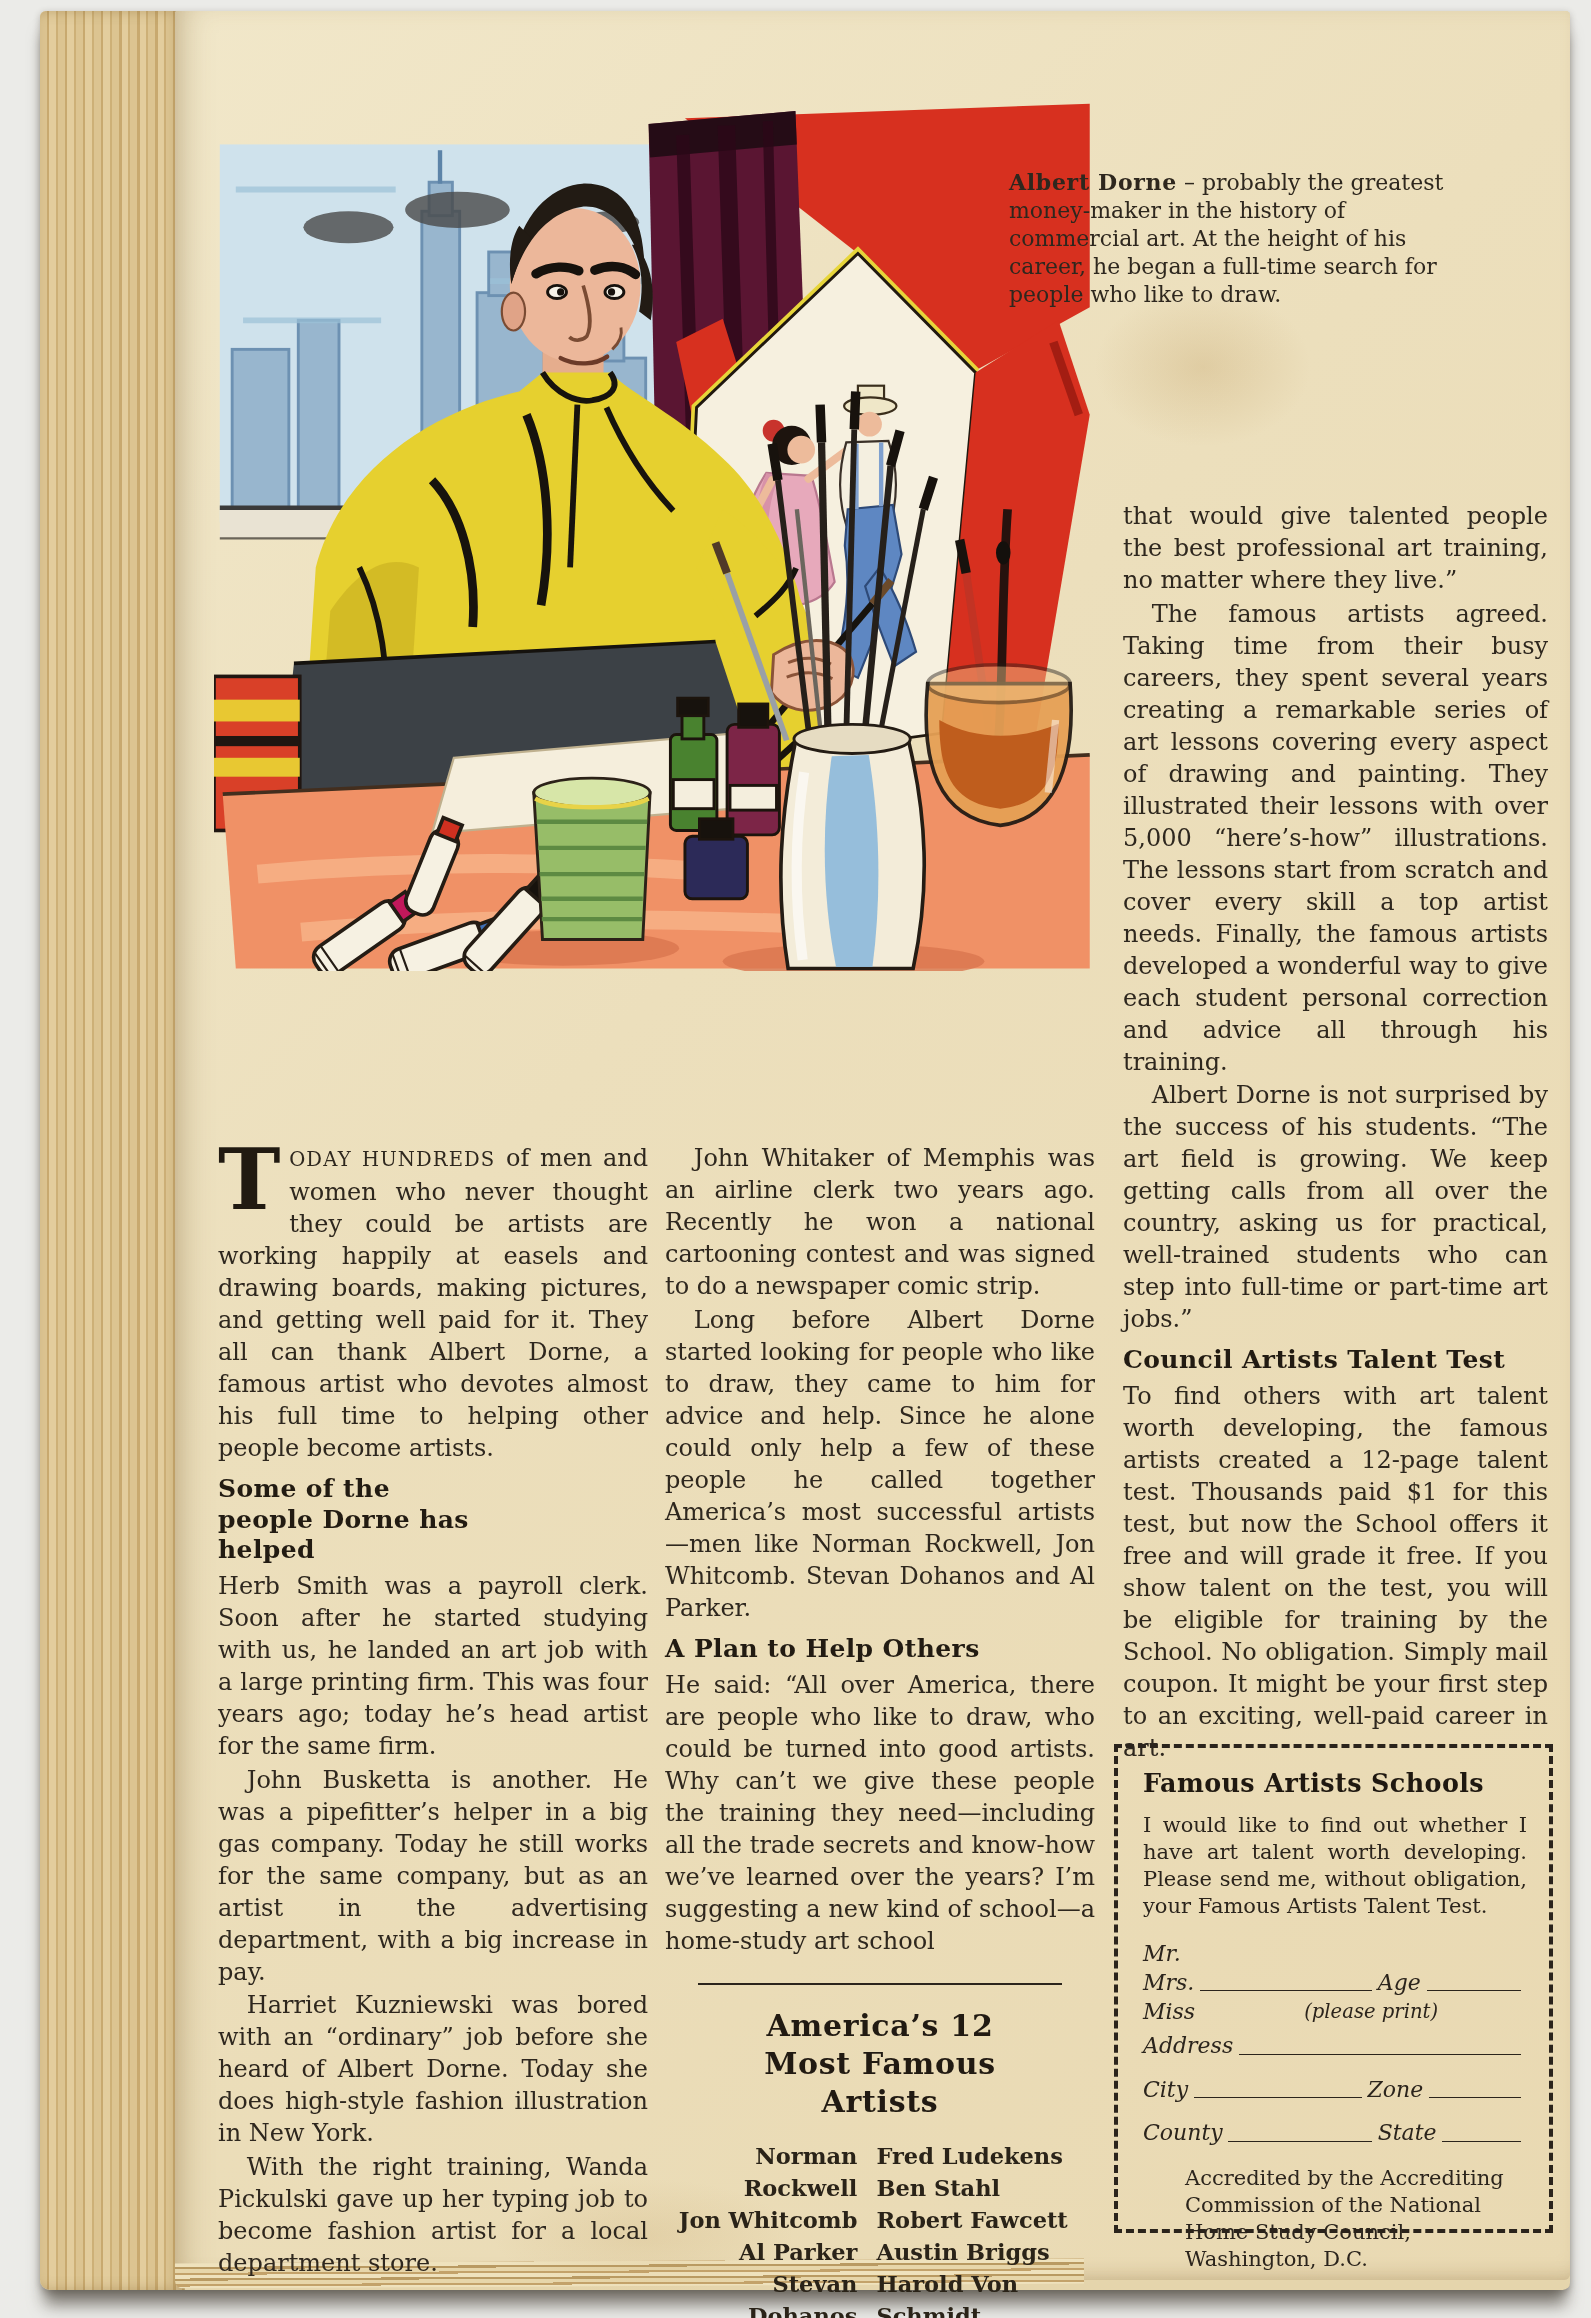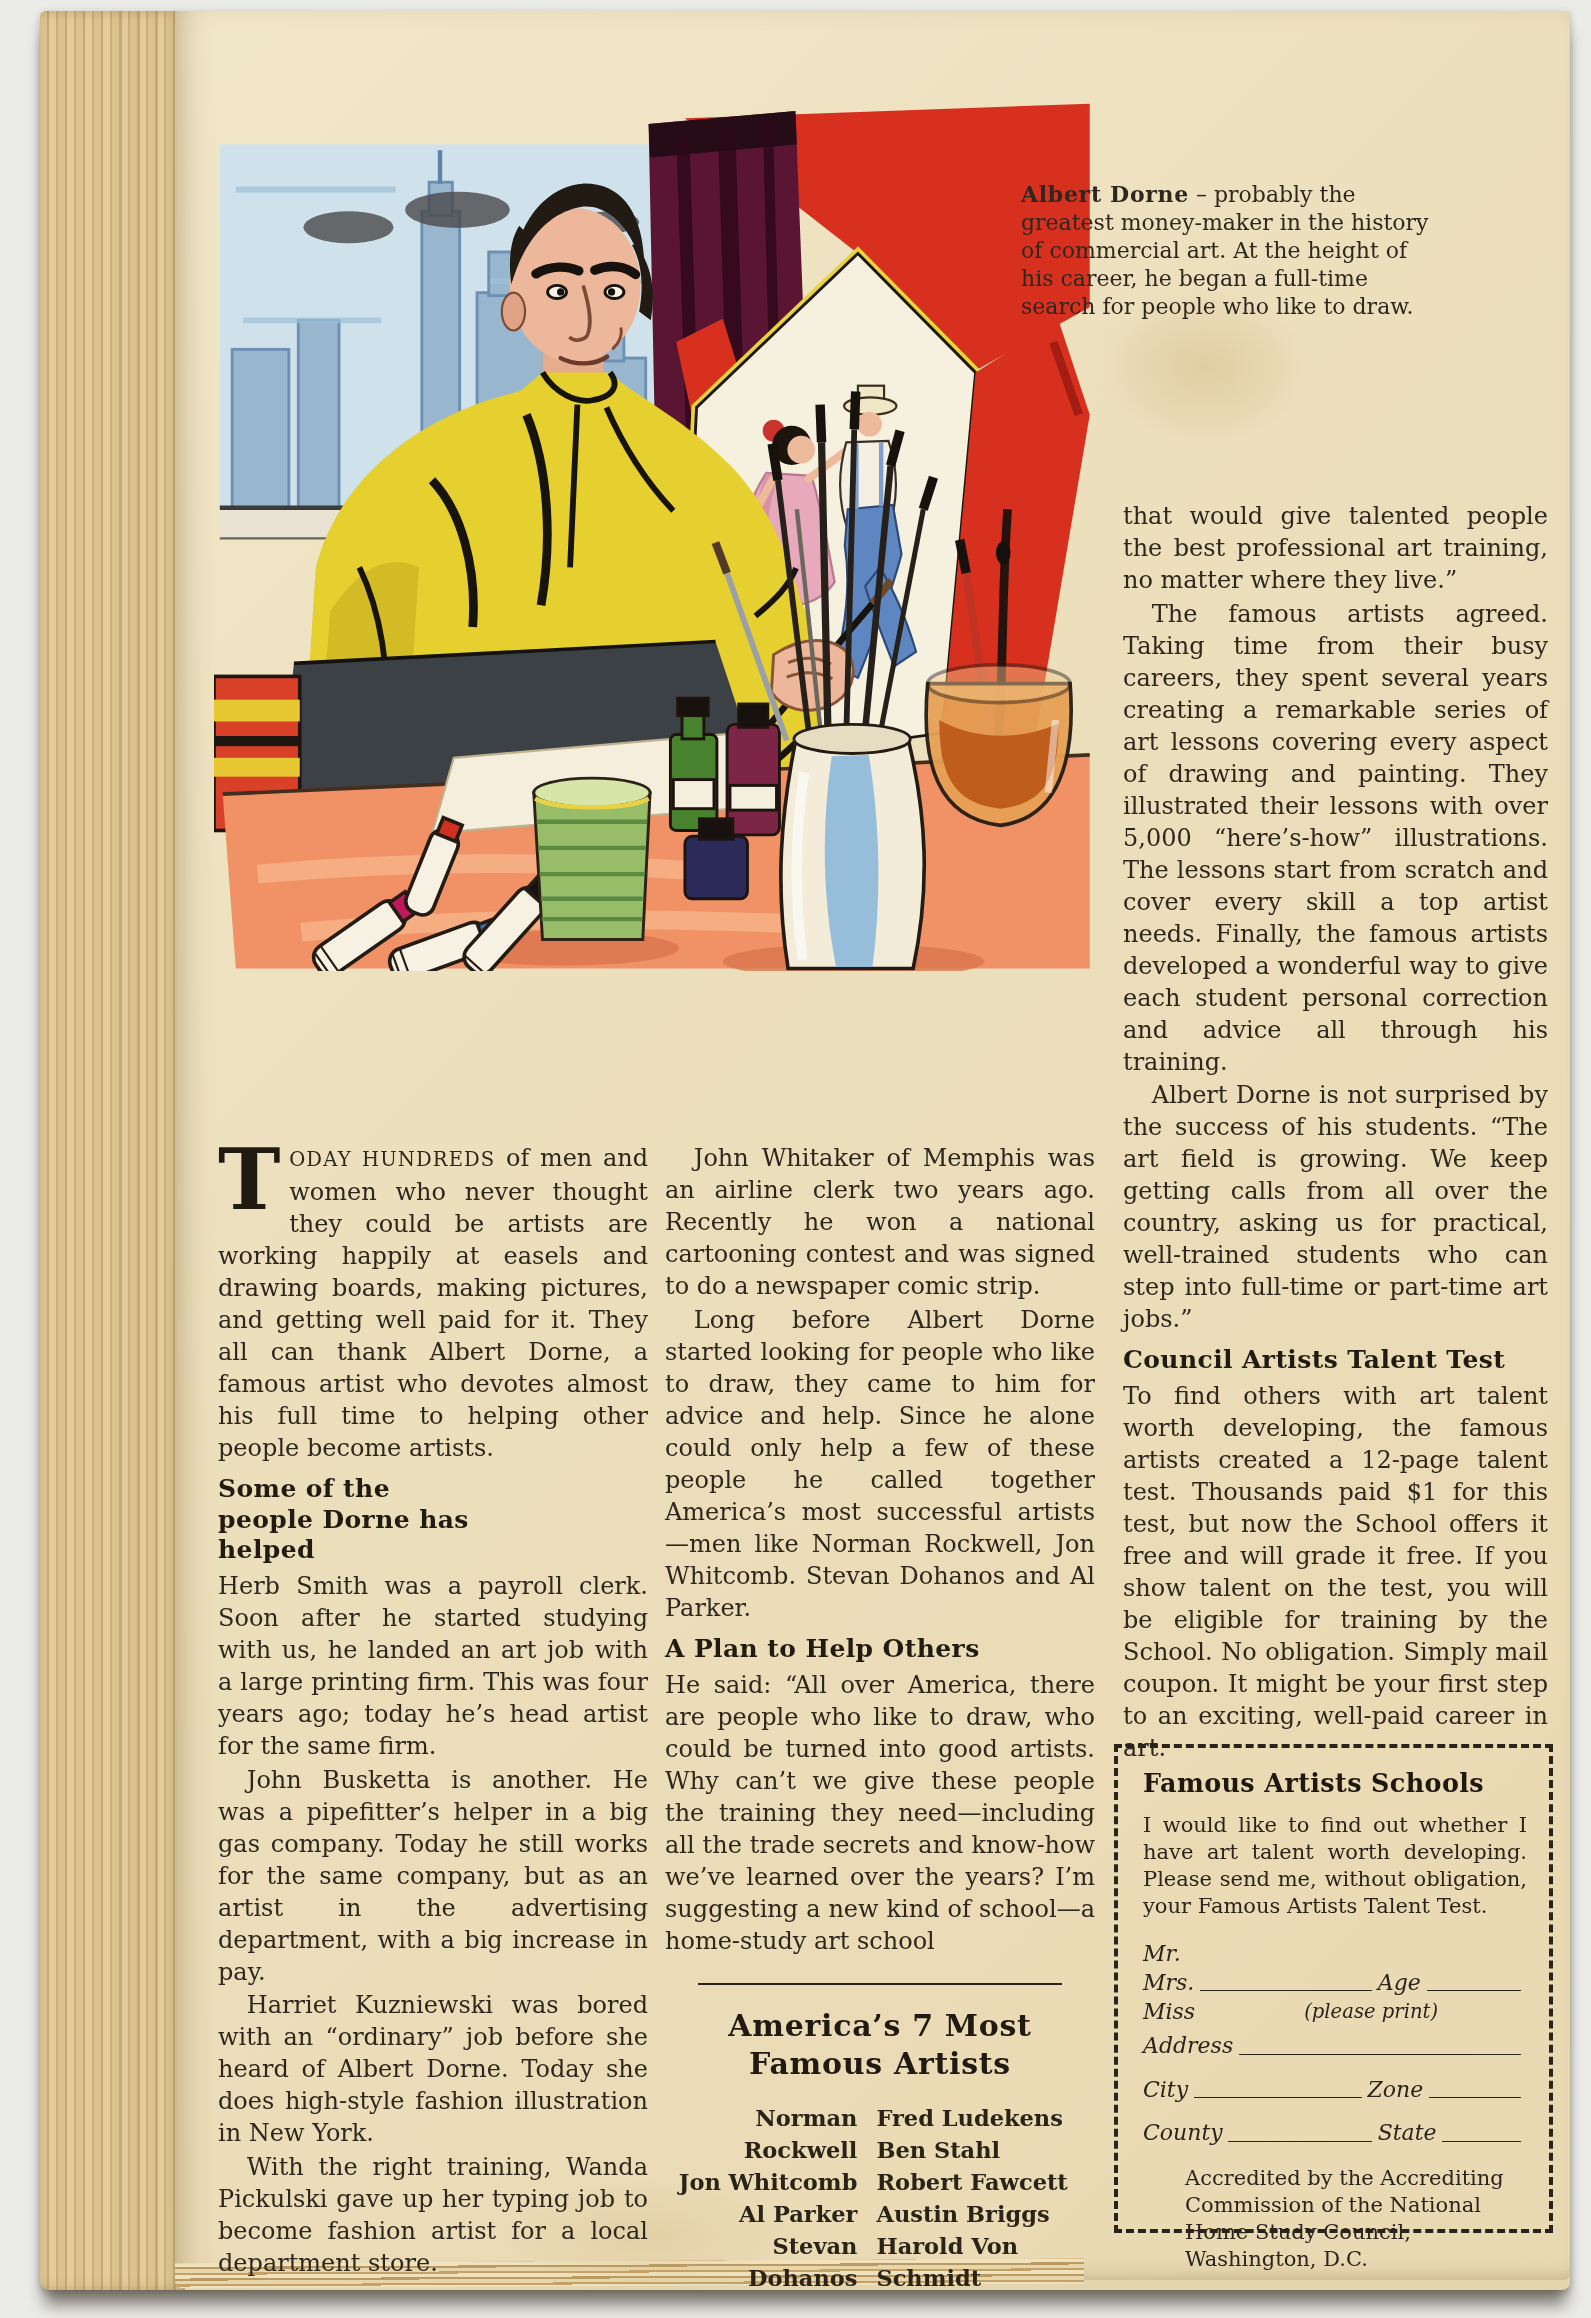--- a/index.html
+++ b/index.html
@@ -322,41 +322,41 @@
       <path d="M1035,648 L1078,940" stroke="#c23324" stroke-width="11"></path>
       <path d="M1035,648 L1026,602" stroke="#17120d" stroke-width="13"></path>
       <path d="M982,800 C972,910 996,985 1082,995 C1162,985 1186,905 1178,800 Z" fill="#e6a055" opacity=".95" stroke="#241c14" stroke-width="5"></path>
       <path d="M998,850 C998,930 1020,965 1082,972 C1146,965 1162,925 1162,855 C1108,878 1048,878 998,850 Z" fill="#bf5d1d"></path>
       <ellipse cx="1080" cy="800" rx="98" ry="26" fill="#f1c98c" opacity=".45" stroke="#241c14" stroke-width="5"></ellipse>
       <path d="M1158,850 L1148,950" stroke="#ffffff" stroke-width="10" opacity=".5"></path>
     </g>
   </svg>
 
   <div class="caption">
-    <p style="margin:12px"><strong>Albert Dorne</strong><span> – probably the greatest money-maker in the history of commercial art. At the height of his career, he began a full-time search for people who like to draw.</span></p>
+    <p style="margin:0"><strong>Albert Dorne</strong><span> – probably the greatest money-maker in the history of commercial art. At the height of his career, he began a full-time search for people who like to draw.</span></p>
   </div>
 
 
   <div class="col col-left">
     <p class="intro"><span class="dropcap">T</span><span class="smallcaps">ODAY HUNDREDS</span><span> of men and women who never thought they could be artists are working happily at easels and drawing boards, making pictures, and getting well paid for it. They all can thank Albert Dorne, a famous artist who devotes almost his full time to helping other people become artists.</span></p>
     <div class="subhead two-line">Some of the people Dorne has helped</div>
     <p>Herb Smith was a payroll clerk. Soon after he started studying with us, he landed an art job with a large printing firm. This was four years ago; today he’s head artist for the same firm.</p>
     <p class="indent">John Busketta is another. He was a pipefitter’s helper in a big gas company. Today he still works for the same company, but as an artist in the advertising department, with a big increase in pay.</p>
     <p class="indent">Harriet Kuzniewski was bored with an “ordinary” job before she heard of Albert Dorne. Today she does high-style fashion illustration in New York.</p>
     <p class="indent">With the right training, Wanda Pickulski gave up her typing job to become fashion artist for a local department store.</p>
   </div>
 
   <div class="col col-mid">
     <p class="indent">John Whitaker of Memphis was an airline clerk two years ago. Recently he won a national cartooning contest and was signed to do a newspaper comic strip.</p>
     <p class="indent">Long before Albert Dorne started looking for people who like to draw, they came to him for advice and help. Since he alone could only help a few of these people he called together America’s most successful artists —men like Norman Rockwell, Jon Whitcomb. Stevan Dohanos and Al Parker.</p>
     <div class="subhead">A Plan to Help Others</div>
     <p>He said: “All over America, there are people who like to draw, who could be turned into good artists. Why can’t we give these people the training they need—including all the trade secrets and know-how we’ve learned over the years? I’m suggesting a new kind of school—a home-study art school</p>
     <hr class="divider">
     <div class="artists-block">
-      <div class="artists-title">America’s 7 Most Famous Artists</div>
+      <div class="artists-title">America’s 12 Most Famous Artists</div>
       <div class="artists-table">
         <div class="artists-col-l">
           <div>Norman Rockwell</div>
           <div>Jon Whitcomb</div>
           <div>Al Parker</div>
           <div>Stevan Dohanos</div>
 
         </div>
         <div class="artists-col-r">
           <div>Fred Ludekens</div>

